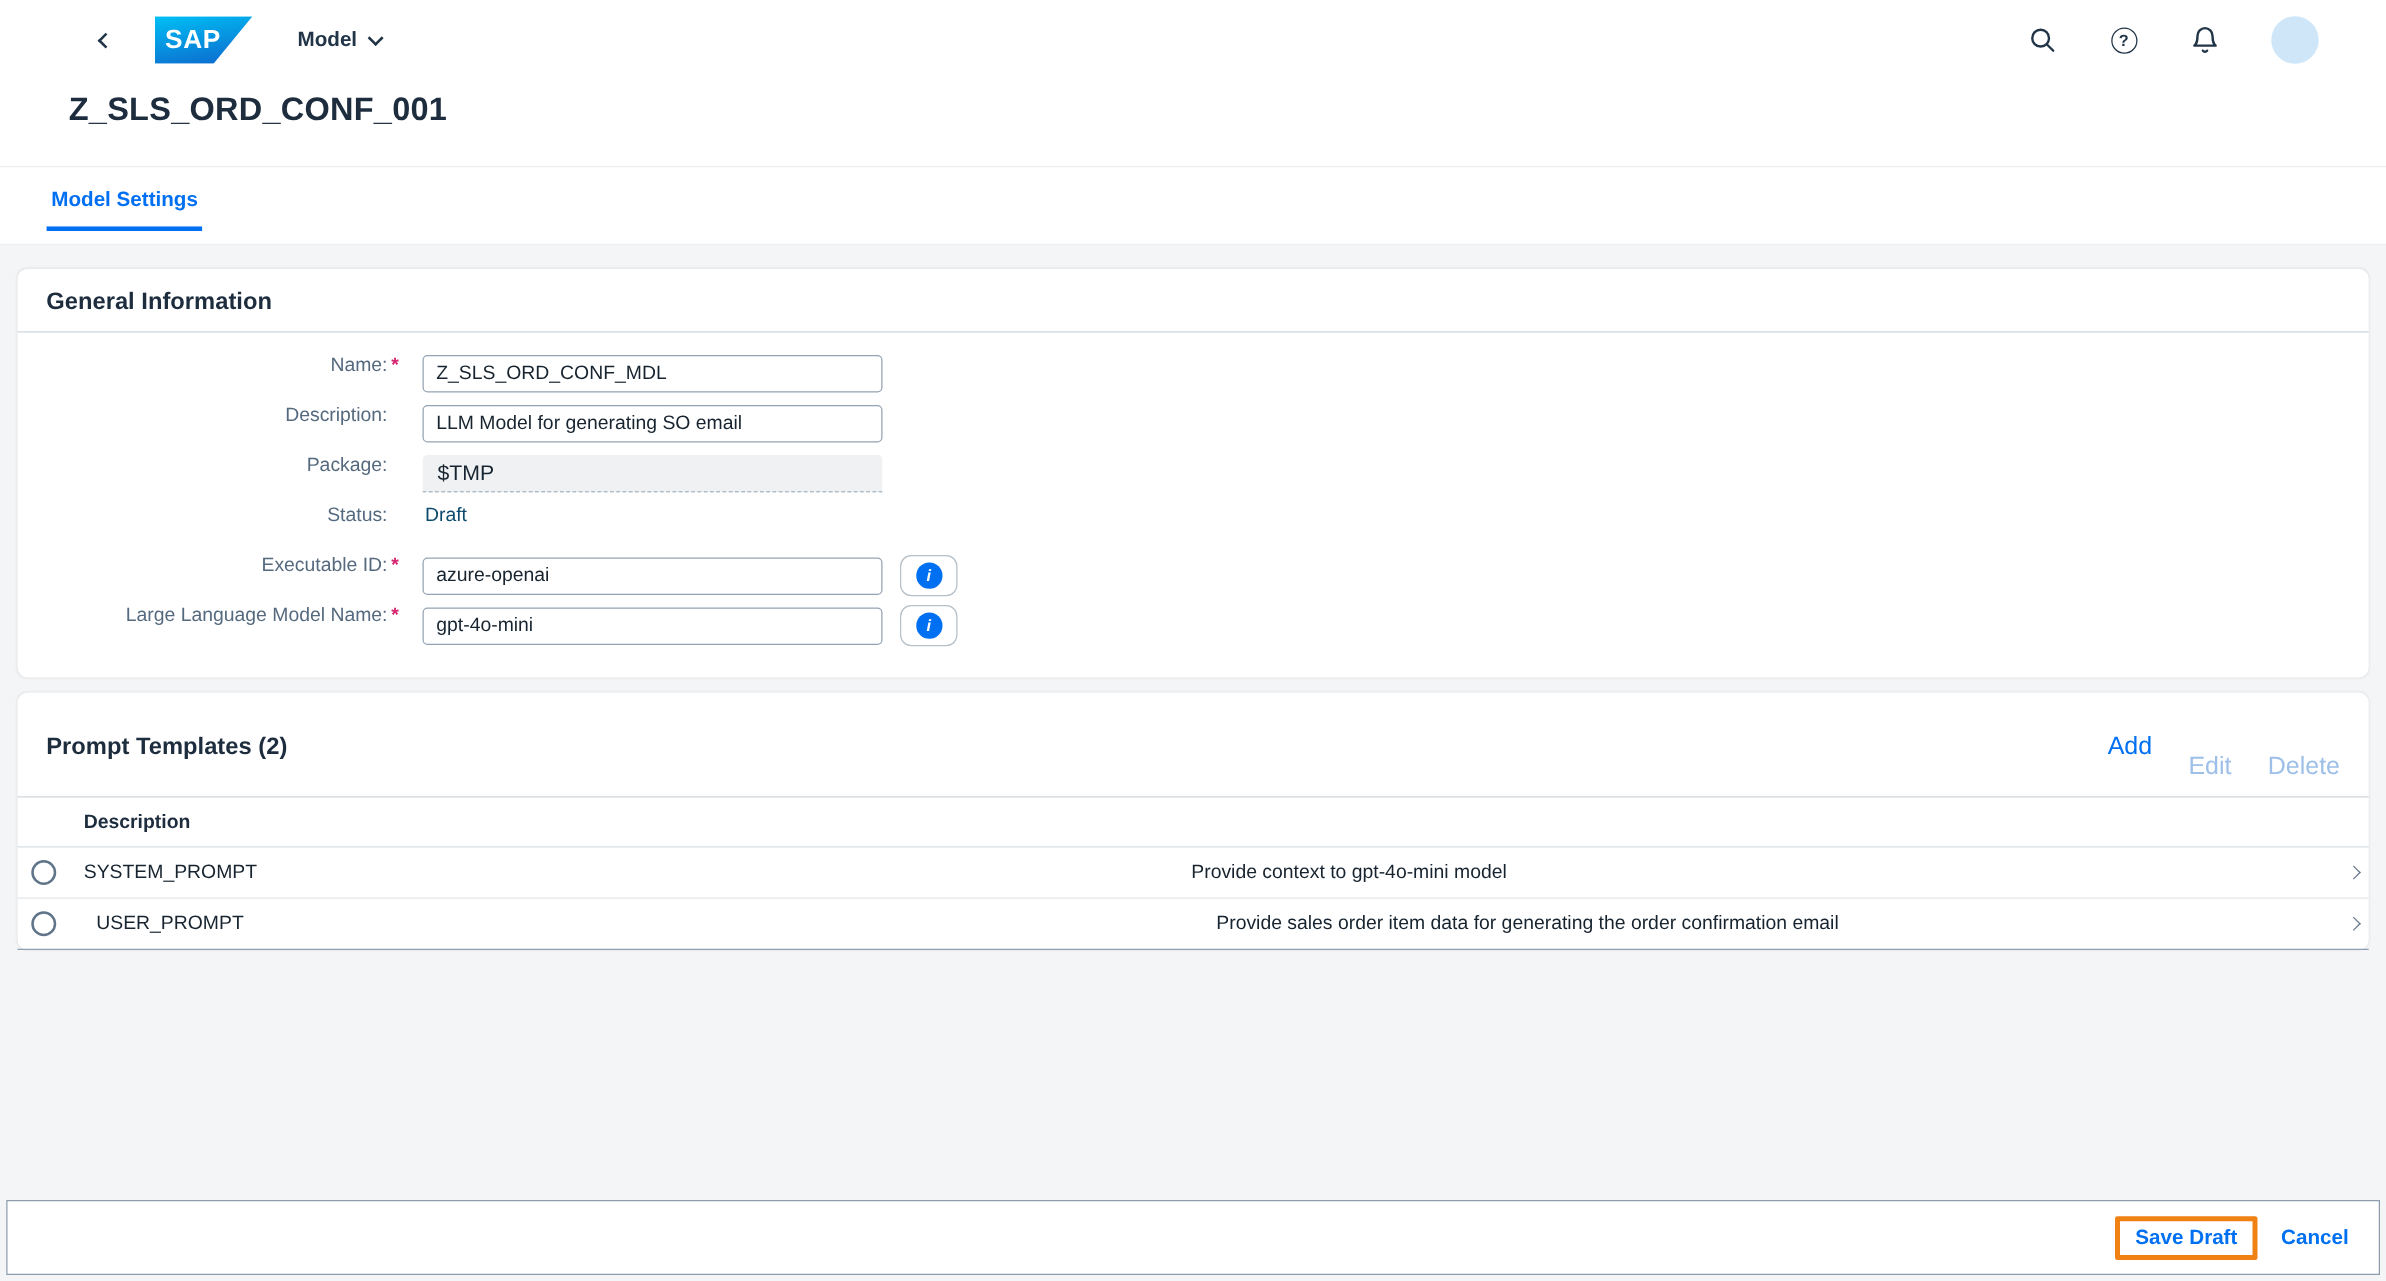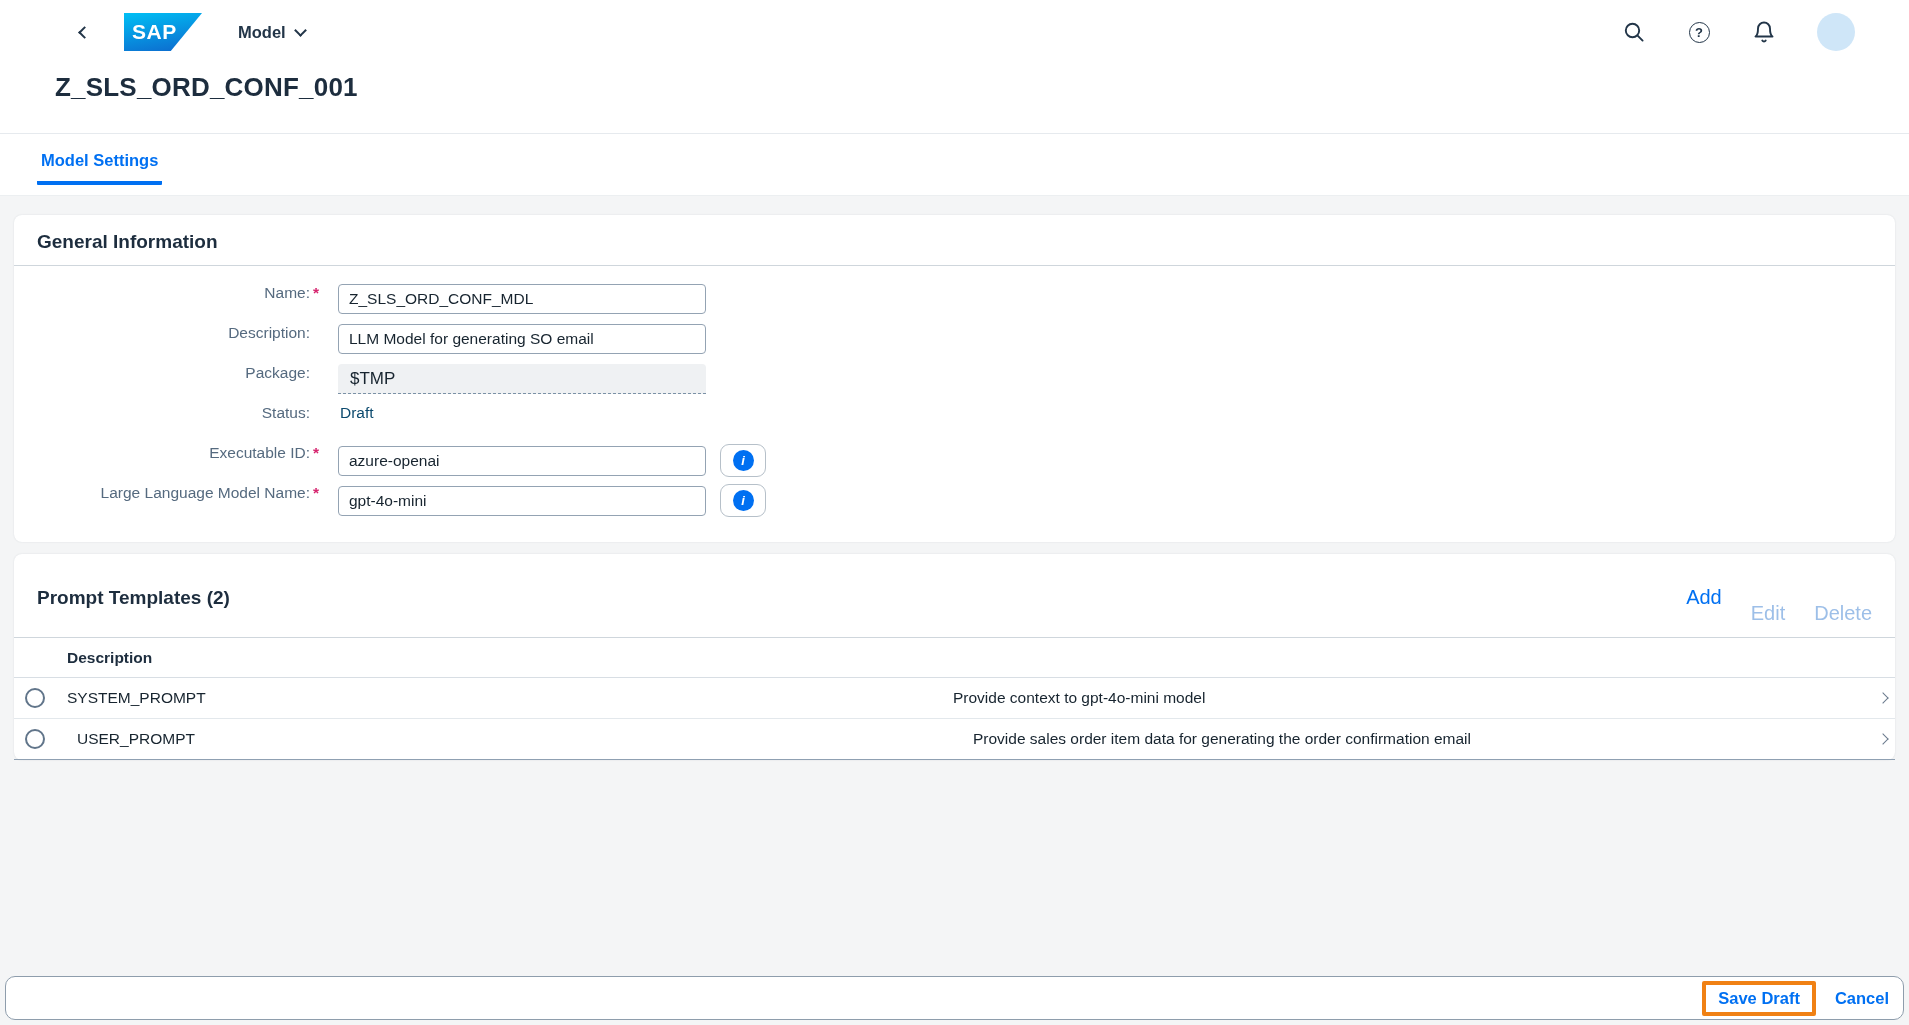--- a/index.html
+++ b/index.html
@@ -65,23 +65,23 @@
   .tbl-grid { display:grid; grid-template-columns:42px 886px 1fr 26px; align-items:center; padding:0 8px 0 11px; }
   .tbl-head { height:40px; border-bottom:1px solid #d8dee4; }
   .tbl-head .col-h { font-size:15.5px; font-weight:700; color:#1d2d3e; }
   .tbl-row { height:41px; border-bottom:1px solid #e3e8ec; cursor:pointer; }
   .tbl-row:last-child { border-bottom:1px solid #8fa0b2;gap:10px; }
   .radio { width:20px; height:20px; border:2px solid #61758a; border-radius:50%; background:#fff; }
   .cell-name, .cell-desc { font-size:15.5px; color:#17242f; white-space:nowrap; overflow:hidden; }
   .row-chev { width:8px; height:8px; border:solid #69798c; border-width:0 1.7px 1.7px 0; transform:rotate(-45deg); justify-self:end; }
 
   
-  .footer-bar { position:absolute; left:5px; right:5px; bottom:5px; height:44px; background:#fff;
-                border:1px solid #8e9dac; border-radius:10px; display:flex; align-items:center;
-                justify-content:flex-end; padding-right:10px; }
+  .footer-bar { position:absolute; left:5px; right:5px; bottom:5px; height:60px; background:#fff;
+                border:1px solid #8e9dac; border-radius:0; display:flex; align-items:center;
+                justify-content:flex-end; padding-right:20px; }
   .save-hl { border:4px solid #f08114; border-radius:2px; padding:4px 12px; display:flex; align-items:center; }
   .btn-link { font-size:16.5px; font-weight:700; color:#0070f2; background:none; border:none; cursor:pointer;
               font-family:"Liberation Sans",sans-serif; }
   .cancel-btn { margin-left:19px; margin-right:4px; }
 </style>
 </head>
 <body>
 
 <div class="screen">
 

